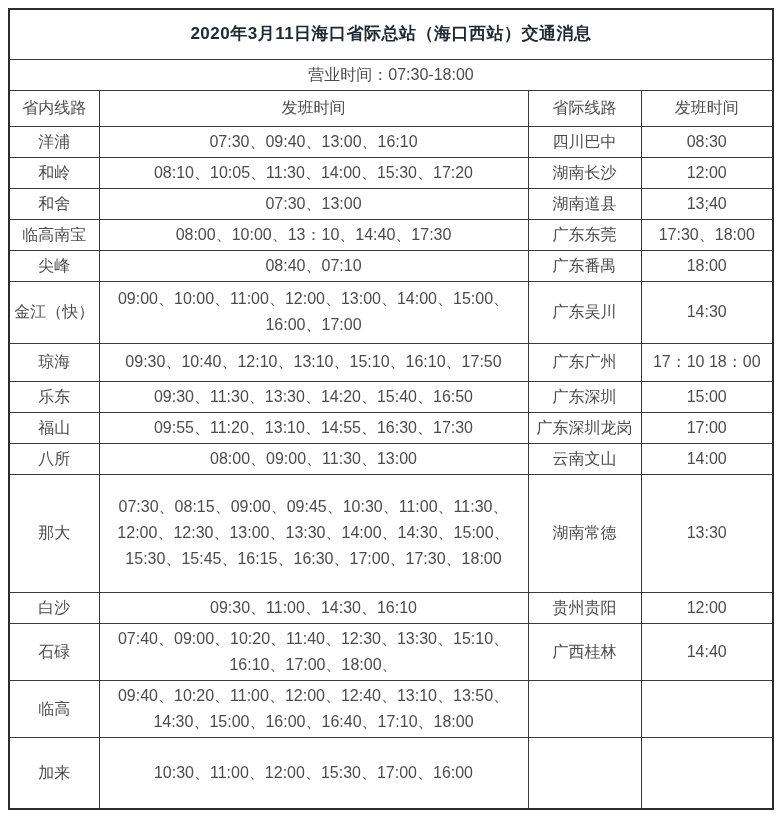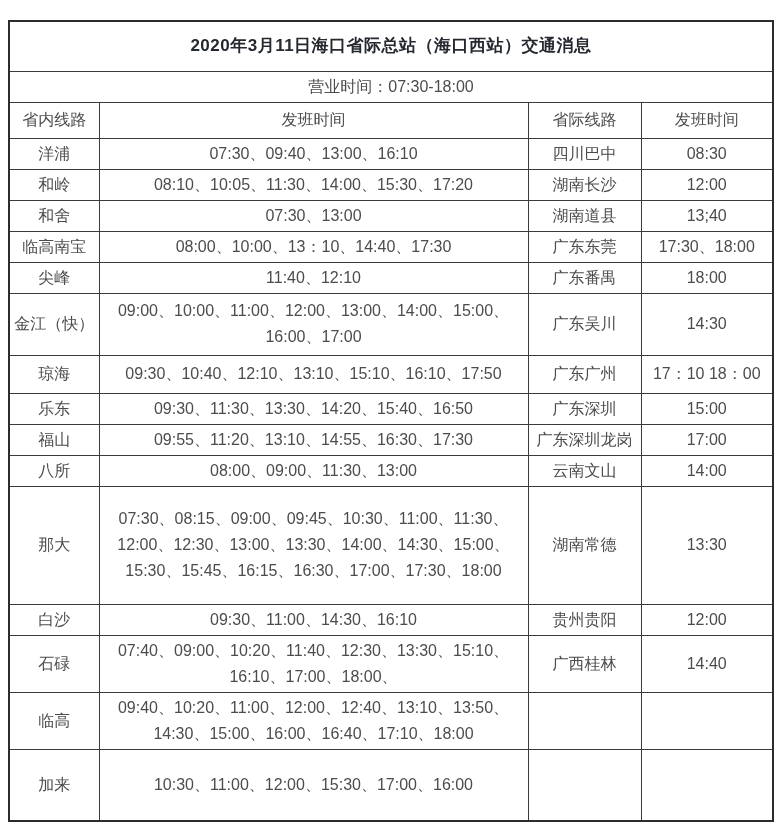--- a/index.html
+++ b/index.html
@@ -10,21 +10,21 @@
     --bg-color:#ffffff;
   }
   *{box-sizing:border-box;}
   html,body{margin:0;padding:0;}
   body{
     width:780px;height:828px;
     background:var(--bg-color);
     font-family:"Liberation Sans","DejaVu Sans",sans-serif;
     color:var(--text-color);
   }
-  .page{padding:20px 8px 0 8px;}
+  .page{padding:8px 8px 0 8px;}
   table.schedule{
     width:764px;
     border-collapse:collapse;
     table-layout:fixed;
     border:2px solid var(--outer-border-color);
     background:var(--bg-color);
   }
   col.c1{width:90px;}
   col.c2{width:429px;}
   col.c3{width:113px;}
@@ -107,21 +107,21 @@
 
   <tr>
     <td class="route">临高南宝</td>
     <td class="times">08:00、10:00、13：10、14:40、17:30</td>
     <td class="route">广东东莞</td>
     <td class="times">17:30、18:00</td>
   </tr>
 
   <tr>
     <td class="route">尖峰</td>
-    <td class="times">11:40、12:10</td>
+    <td class="times">08:40、07:10</td>
     <td class="route">广东番禺</td>
     <td class="times">18:00</td>
   </tr>
 
   <tr>
     <td class="route">金江（快）</td>
     <td class="times">09:00、10:00、11:00、12:00、13:00、14:00、15:00、16:00、17:00</td>
     <td class="route">广东吴川</td>
     <td class="times">14:30</td>
   </tr>

